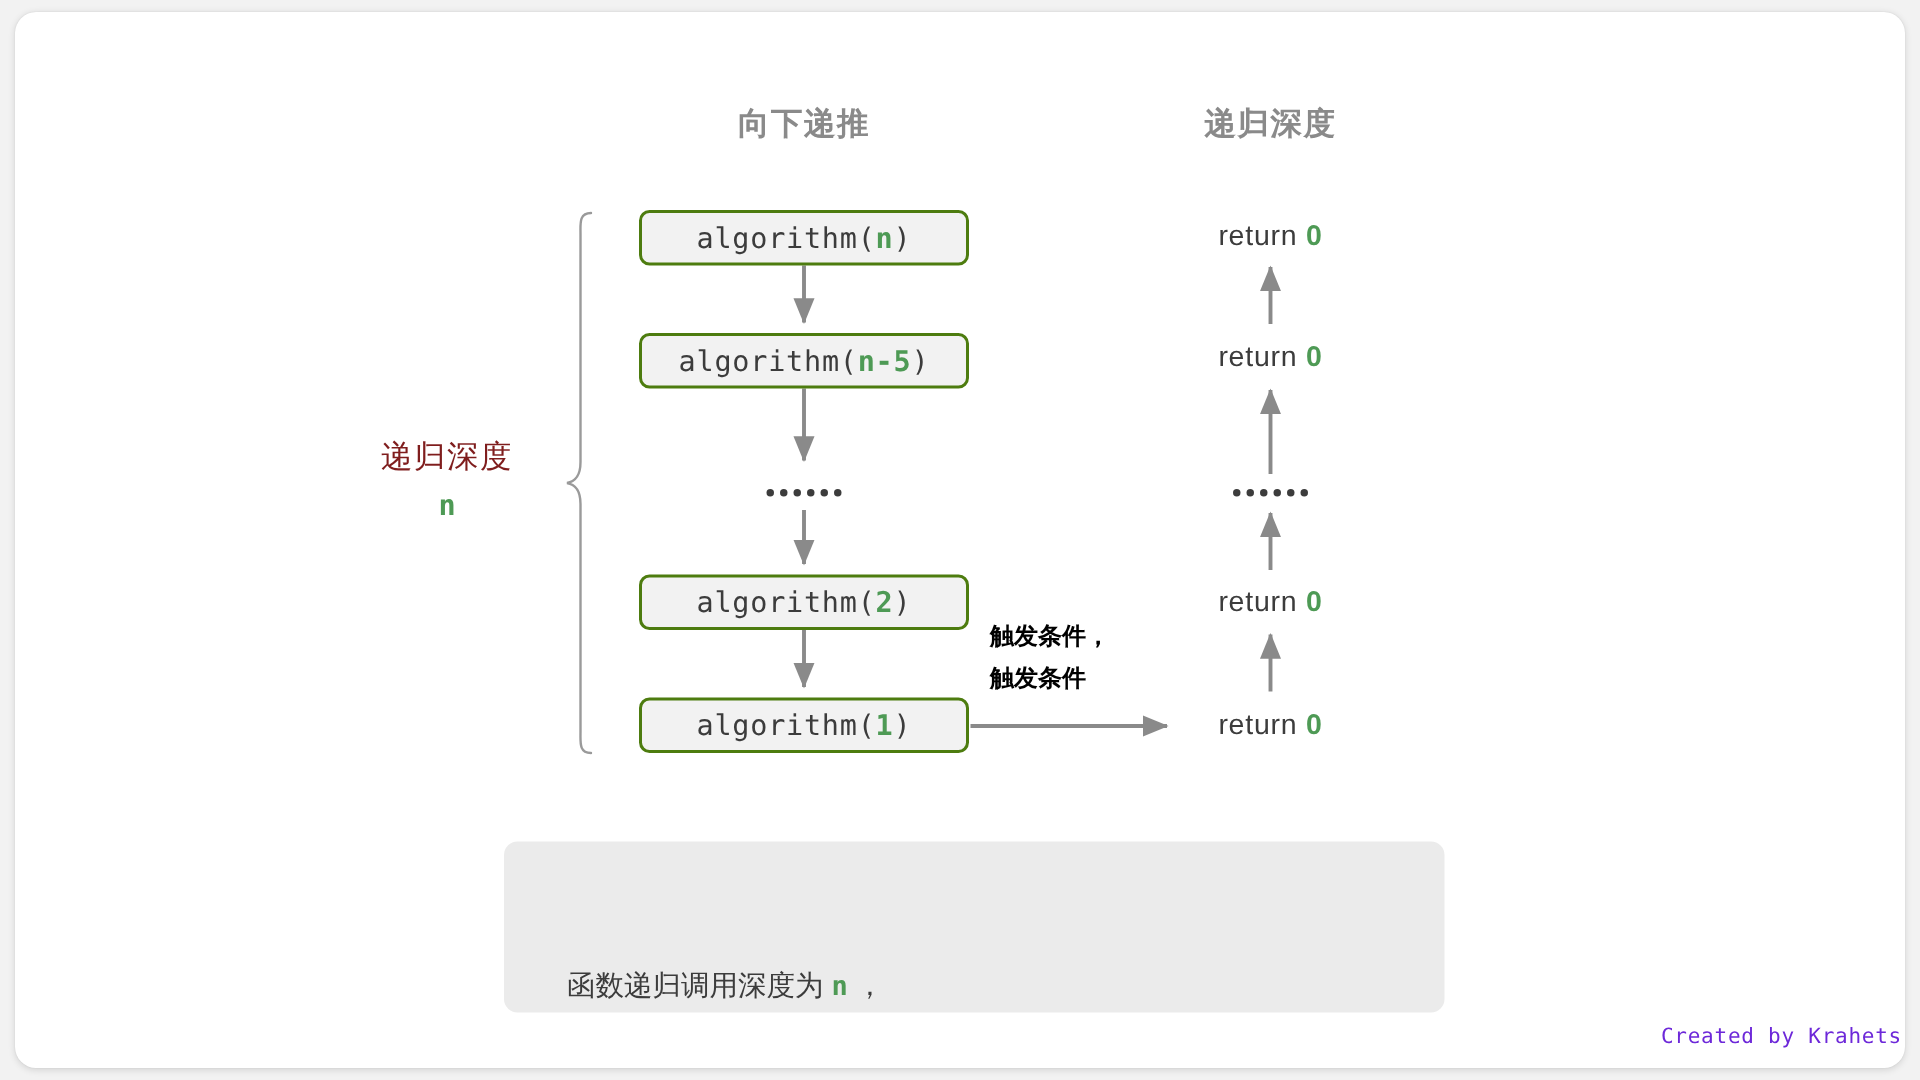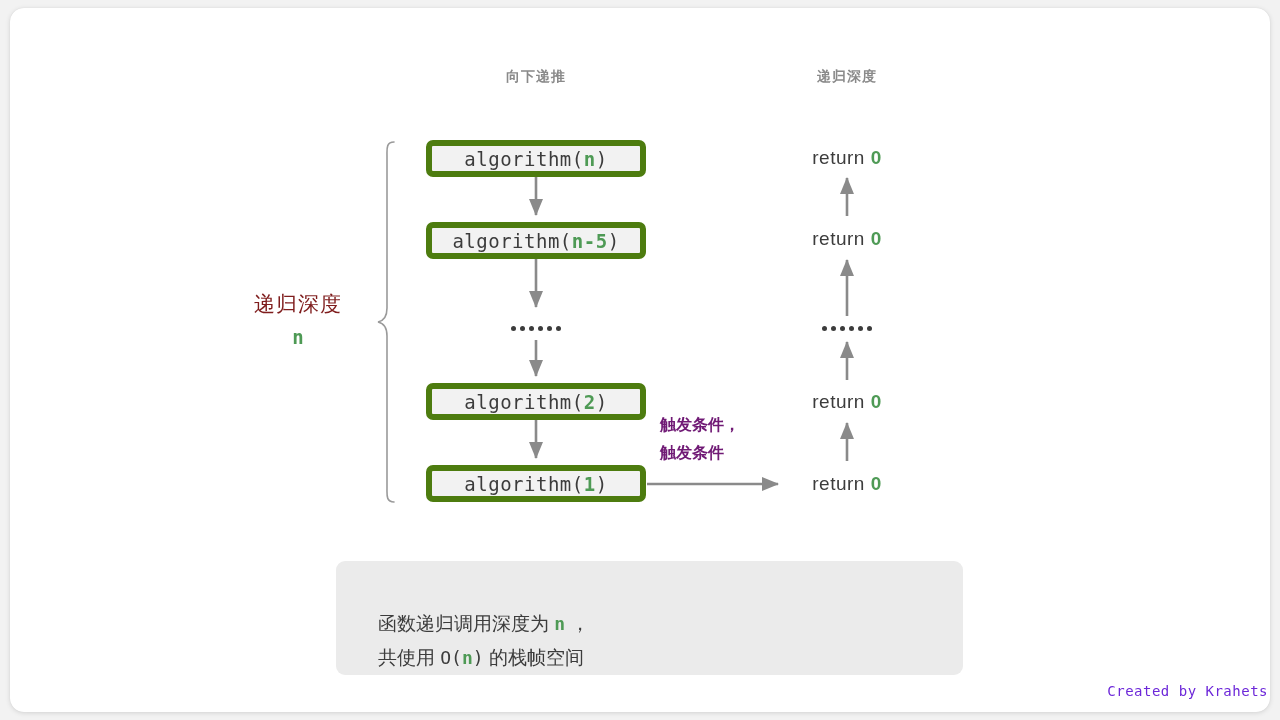--- a/index.html
+++ b/index.html
@@ -27,39 +27,39 @@
   .stage {
     position: absolute;
     left: 0; top: 0;
     width: 1280px;
     height: 720px;
   }
 
   
   .col-header {
     position: absolute;
-    font-size: 14px;
+    font-size: 21px;
     font-weight: bold;
     color: #8a8a8a;
     letter-spacing: 1px;
     white-space: nowrap;
     transform: translateX(-50%);
   }
   #header-down { left: 526px; top: 60px; }
   #header-up   { left: 837px; top: 60px; }
 
   
   .call-box {
     position: absolute;
     left: 416px;
     width: 220px;
     height: 37px;
     box-sizing: border-box;
     background: #f2f2f2;
-    border: 6px solid #4d7c0f;
+    border: 2px solid #4d7c0f;
     border-radius: 7px;
     display: flex;
     align-items: center;
     justify-content: center;
     font-family: "DejaVu Sans Mono", "Liberation Mono", monospace;
     font-size: 19px;
     color: #3c3c3c;
     letter-spacing: 0.5px;
   }
   .call-box .arg { color: #4e9a55; font-weight: bold; }
@@ -119,21 +119,21 @@
     font-size: 19px;
     font-weight: bold;
     color: #4e9a55;
   }
 
   
   .note {
     position: absolute;
     font-size: 16px;
     font-weight: bold;
-    color: #701a75;
+    color: #000000;
     line-height: 28px;
     white-space: nowrap;
   }
 
   
   .summary {
     position: absolute;
     left: 326px;
     top: 553px;
     width: 627px;
@@ -299,25 +299,20 @@
       <div>触发条件</div>
     </div>
 
     <div class="summary">
       <div class="summary-left">
         <div>
           <span>函数递归调用深度为</span>
           <span class="g">n</span>
           <span>，</span>
         </div>
-        <div>
-          <span>共使用</span>
-          <span class="mono">O(</span><span class="g">n</span><span class="mono">)</span>
-          <span>的栈帧空间</span>
-        </div>
       </div>
 
     </div>
 
     <div class="credit">Created by Krahets</div>
 
   </div>
 </div>
 
 </body></html>

